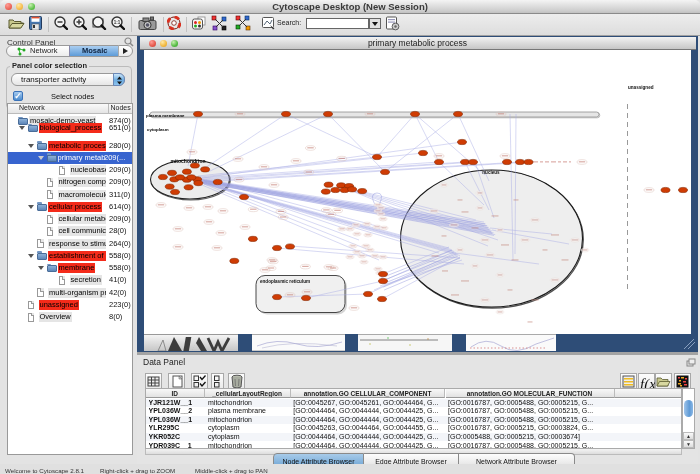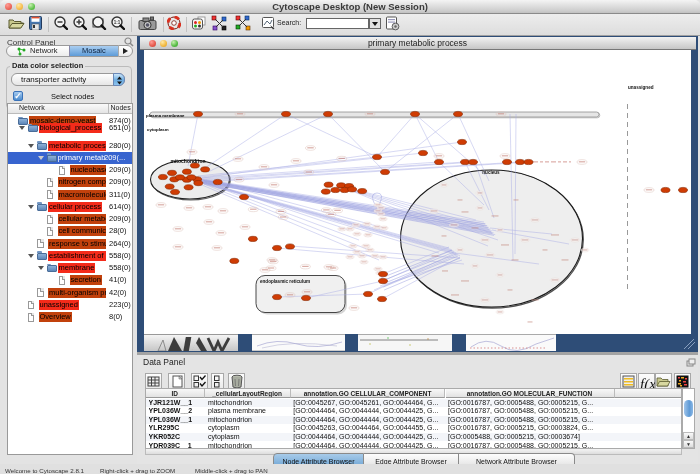--- a/index.html
+++ b/index.html
@@ -21,21 +21,21 @@
 #groupbox{left:6px;top:30px;width:126px;height:43px;border:1px solid #bbb;border-radius:4px;position:absolute;}
 #grouplbl{left:10px;top:25px;font-size:7.5px;font-weight:bold;color:#222;background:#e3e3e3;padding:0 2px;position:absolute;}
 #combo{left:11px;top:37px;width:114px;height:13px;background:linear-gradient(#ffffff,#e6e6e6);border:1px solid #999;border-radius:6px;font-size:8px;color:#111;padding-left:9px;line-height:12px;position:absolute;}
 #combobtn{left:113px;top:37px;width:12px;height:13px;background:linear-gradient(#cde7fa,#6aabe0 55%,#8ec4ee);border:1px solid #6a88b8;border-radius:0 6px 6px 0;position:absolute;}
 #checkbox{left:13px;top:55px;width:10px;height:10px;background:linear-gradient(#a5caef,#4d8dd0);border:1px solid #3a72b8;border-radius:2px;color:#fff;font-size:9px;font-weight:bold;line-height:9px;text-align:center;position:absolute;}
 #chklbl{left:27px;top:56px;font-size:7.5px;color:#111;position:absolute;padding-left:24px;}
 #treebox{left:7px;top:67px;width:126px;height:352px;background:#fff;border:1px solid #999;position:absolute;}
 #treehead{left:0;top:0;width:124px;height:10px;background:linear-gradient(#fafafa,#e4e4e4);border-bottom:1px solid #bbb;font-size:7.5px;color:#222;position:absolute;}
 .trow{position:absolute;left:0;width:124px;height:12.25px;font-size:7.5px;line-height:12.25px;white-space:nowrap;}
 .hl{padding:0 1px;color:#000;display:inline-block;overflow:hidden;position:absolute;height:10px;line-height:10.5px;top:1px;}
-.g{background:#c2410c;}
+.g{background:#e5e5e5;}
 .r{background:#f42b1a;}
 .cnt{position:absolute;left:101px;top:0;color:#111;}
 .arr{position:absolute;top:4px;width:0;height:0;border-left:3.2px solid transparent;border-right:3.2px solid transparent;border-top:4.2px solid #555;}
 .fold{position:absolute;top:3px;width:10px;height:7px;background:linear-gradient(#8db1d8,#5d86b8);border:1px solid #4a6d99;border-radius:1px;}
 .fold:before{content:"";position:absolute;left:-1px;top:-2.4px;width:4.5px;height:1.6px;background:#7397c4;border-radius:1px 1px 0 0;}
 .file{position:absolute;top:1.8px;width:6.5px;height:8.8px;background:#fff;border:1px solid #999;}
 .file:before{content:"";position:absolute;right:-1px;top:-1px;width:2.5px;height:2.5px;background:#e6e6e6;border-left:1px solid #999;border-bottom:1px solid #999;}
 #netwin{left:137px;top:36px;width:561px;height:316px;background:#2e4d77;position:absolute;}
 #nettitle{left:2.5px;top:1px;width:556px;height:13px;background:linear-gradient(#f2f2f2,#c6c6c6);border-bottom:1px solid #777;position:absolute;}
 #nettitle .t{width:100%;text-align:center;font-size:8.5px;font-weight:normal;color:#222;line-height:13px;}
@@ -163,26 +163,26 @@
     <div class="abs" id="tabbar"></div>
     <svg class="abs" style="left:17px;top:11px" width="9" height="9" viewBox="0 0 9 9">
       <circle cx="2" cy="2" r="1.5" fill="#2a2"></circle>
       <circle cx="7" cy="3" r="1.5" fill="#2a2"></circle>
       <circle cx="3" cy="7" r="1.5" fill="#2a2"></circle>
       <line x1="2" y1="2" x2="7" y2="3" stroke="#2a2" stroke-width="0.8"></line>
       <line x1="2" y1="2" x2="3" y2="7" stroke="#2a2" stroke-width="0.8"></line>
     </svg>
     <div class="abs tabtxt" style="left:30px;top:9px;color:#222;">Network</div>
     <div class="abs" id="tabmosaic"></div>
-    <div class="abs tabtxt" style="left:82px;top:9px;font-weight:normal;color:#0d2340;">Mosaic</div>
+    <div class="abs tabtxt" style="left:82px;top:9px;font-weight:bold;color:#0d2340;">Mosaic</div>
     <div class="abs" id="tabarr">
       <div style="margin:2.5px 0 0 4px;width:0;height:0;border-top:3.5px solid transparent;border-bottom:3.5px solid transparent;border-left:5px solid #222;"></div>
     </div>
     <div class="abs" id="groupbox"></div>
-    <div class="abs" id="grouplbl">Data color selection</div>
+    <div class="abs" id="grouplbl">Panel color selection</div>
     <div class="abs" id="combo">transporter activity</div>
     <div class="abs" id="combobtn">
       <svg width="12" height="13" viewBox="0 0 12 13">
         <path d="M5.5 2.5 L8 5.5 L3 5.5 Z" fill="#111"></path>
         <path d="M5.5 10.5 L8 7.5 L3 7.5 Z" fill="#111"></path>
       </svg>
     </div>
     <div class="abs" id="checkbox">✓</div>
     <div class="abs" id="chklbl">Select nodes</div>
     <div class="abs" id="treebox">

